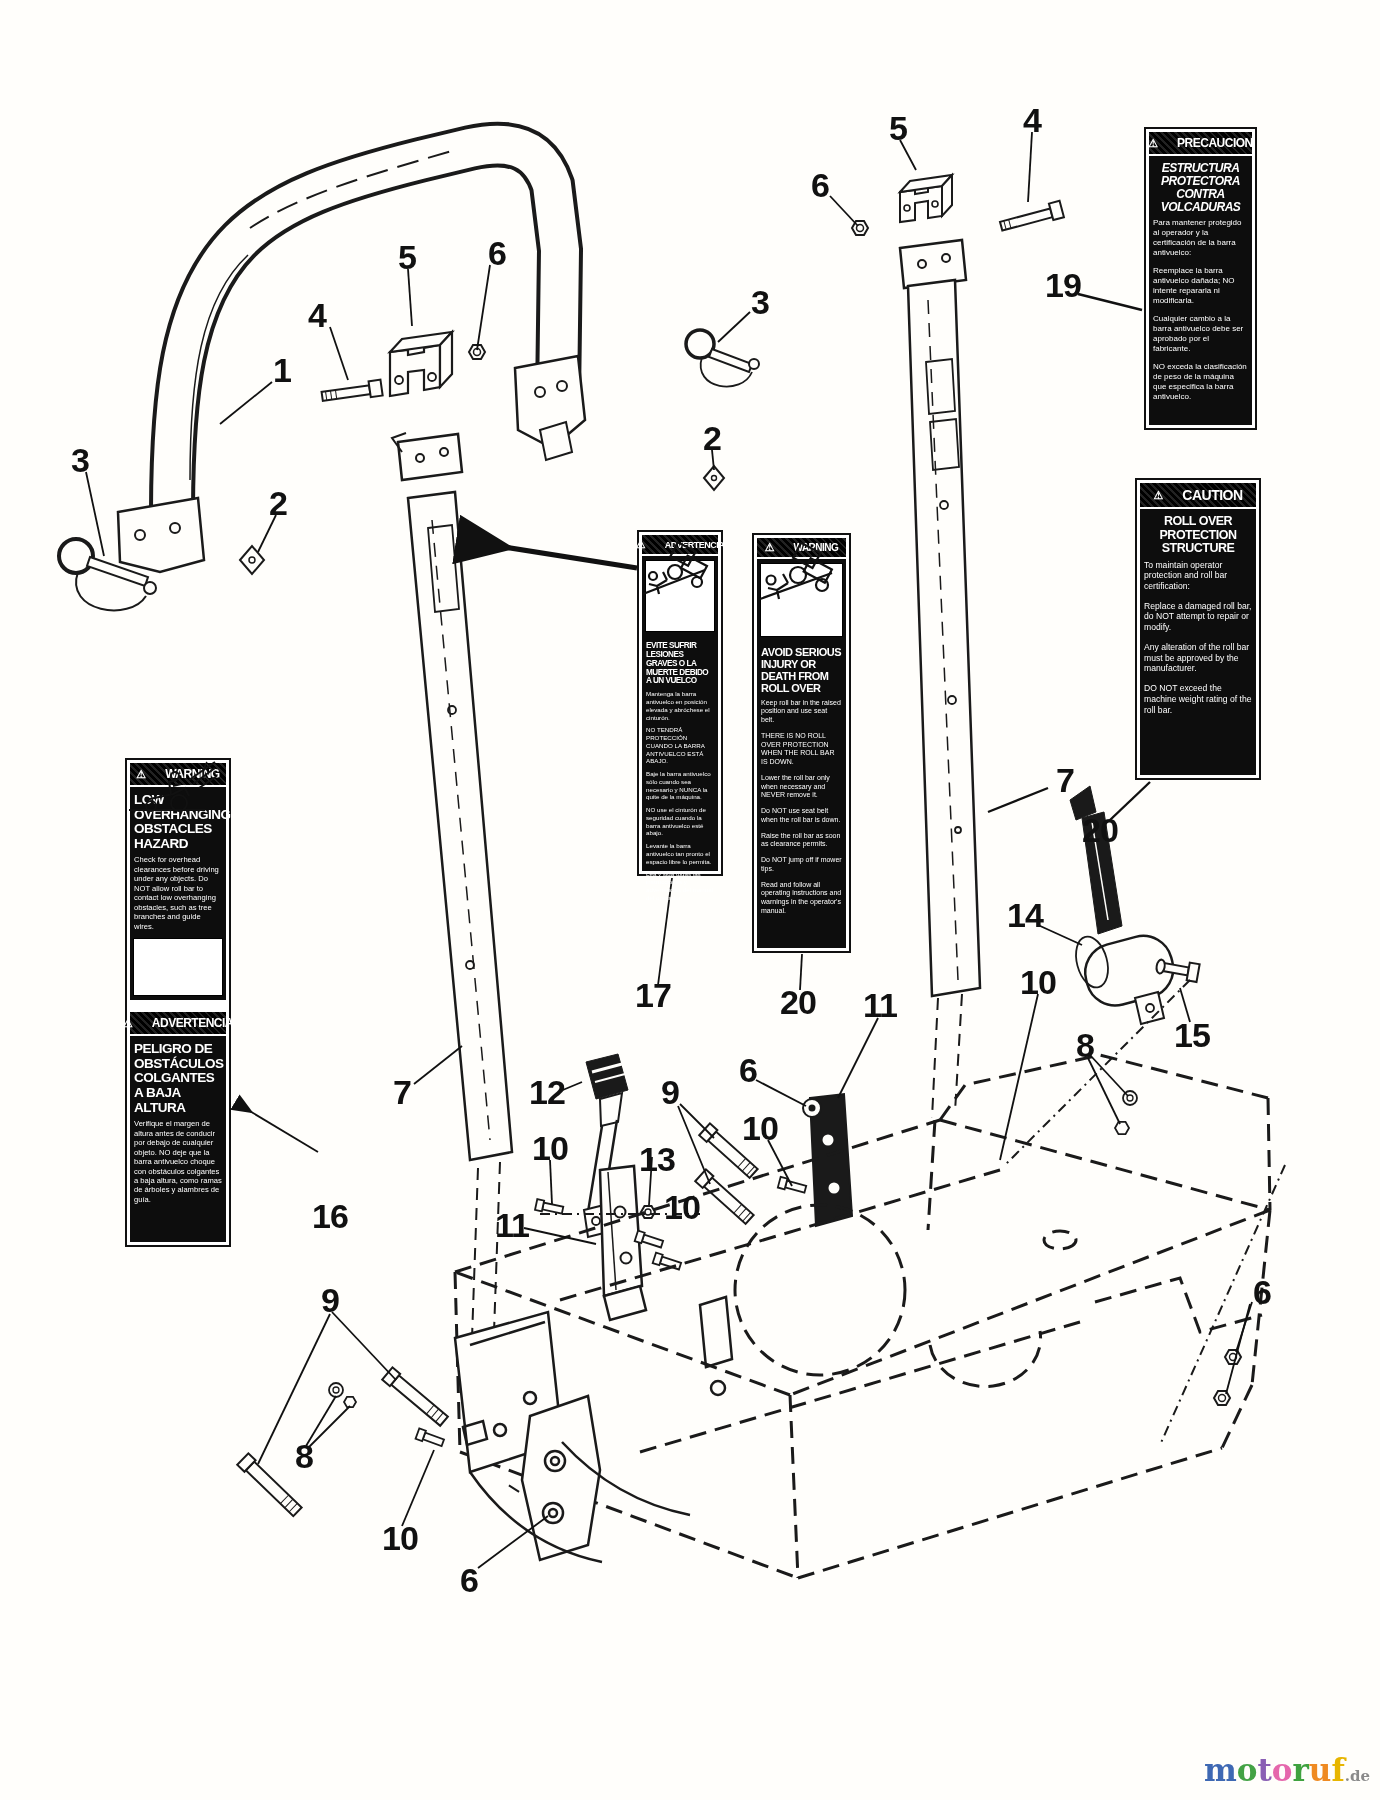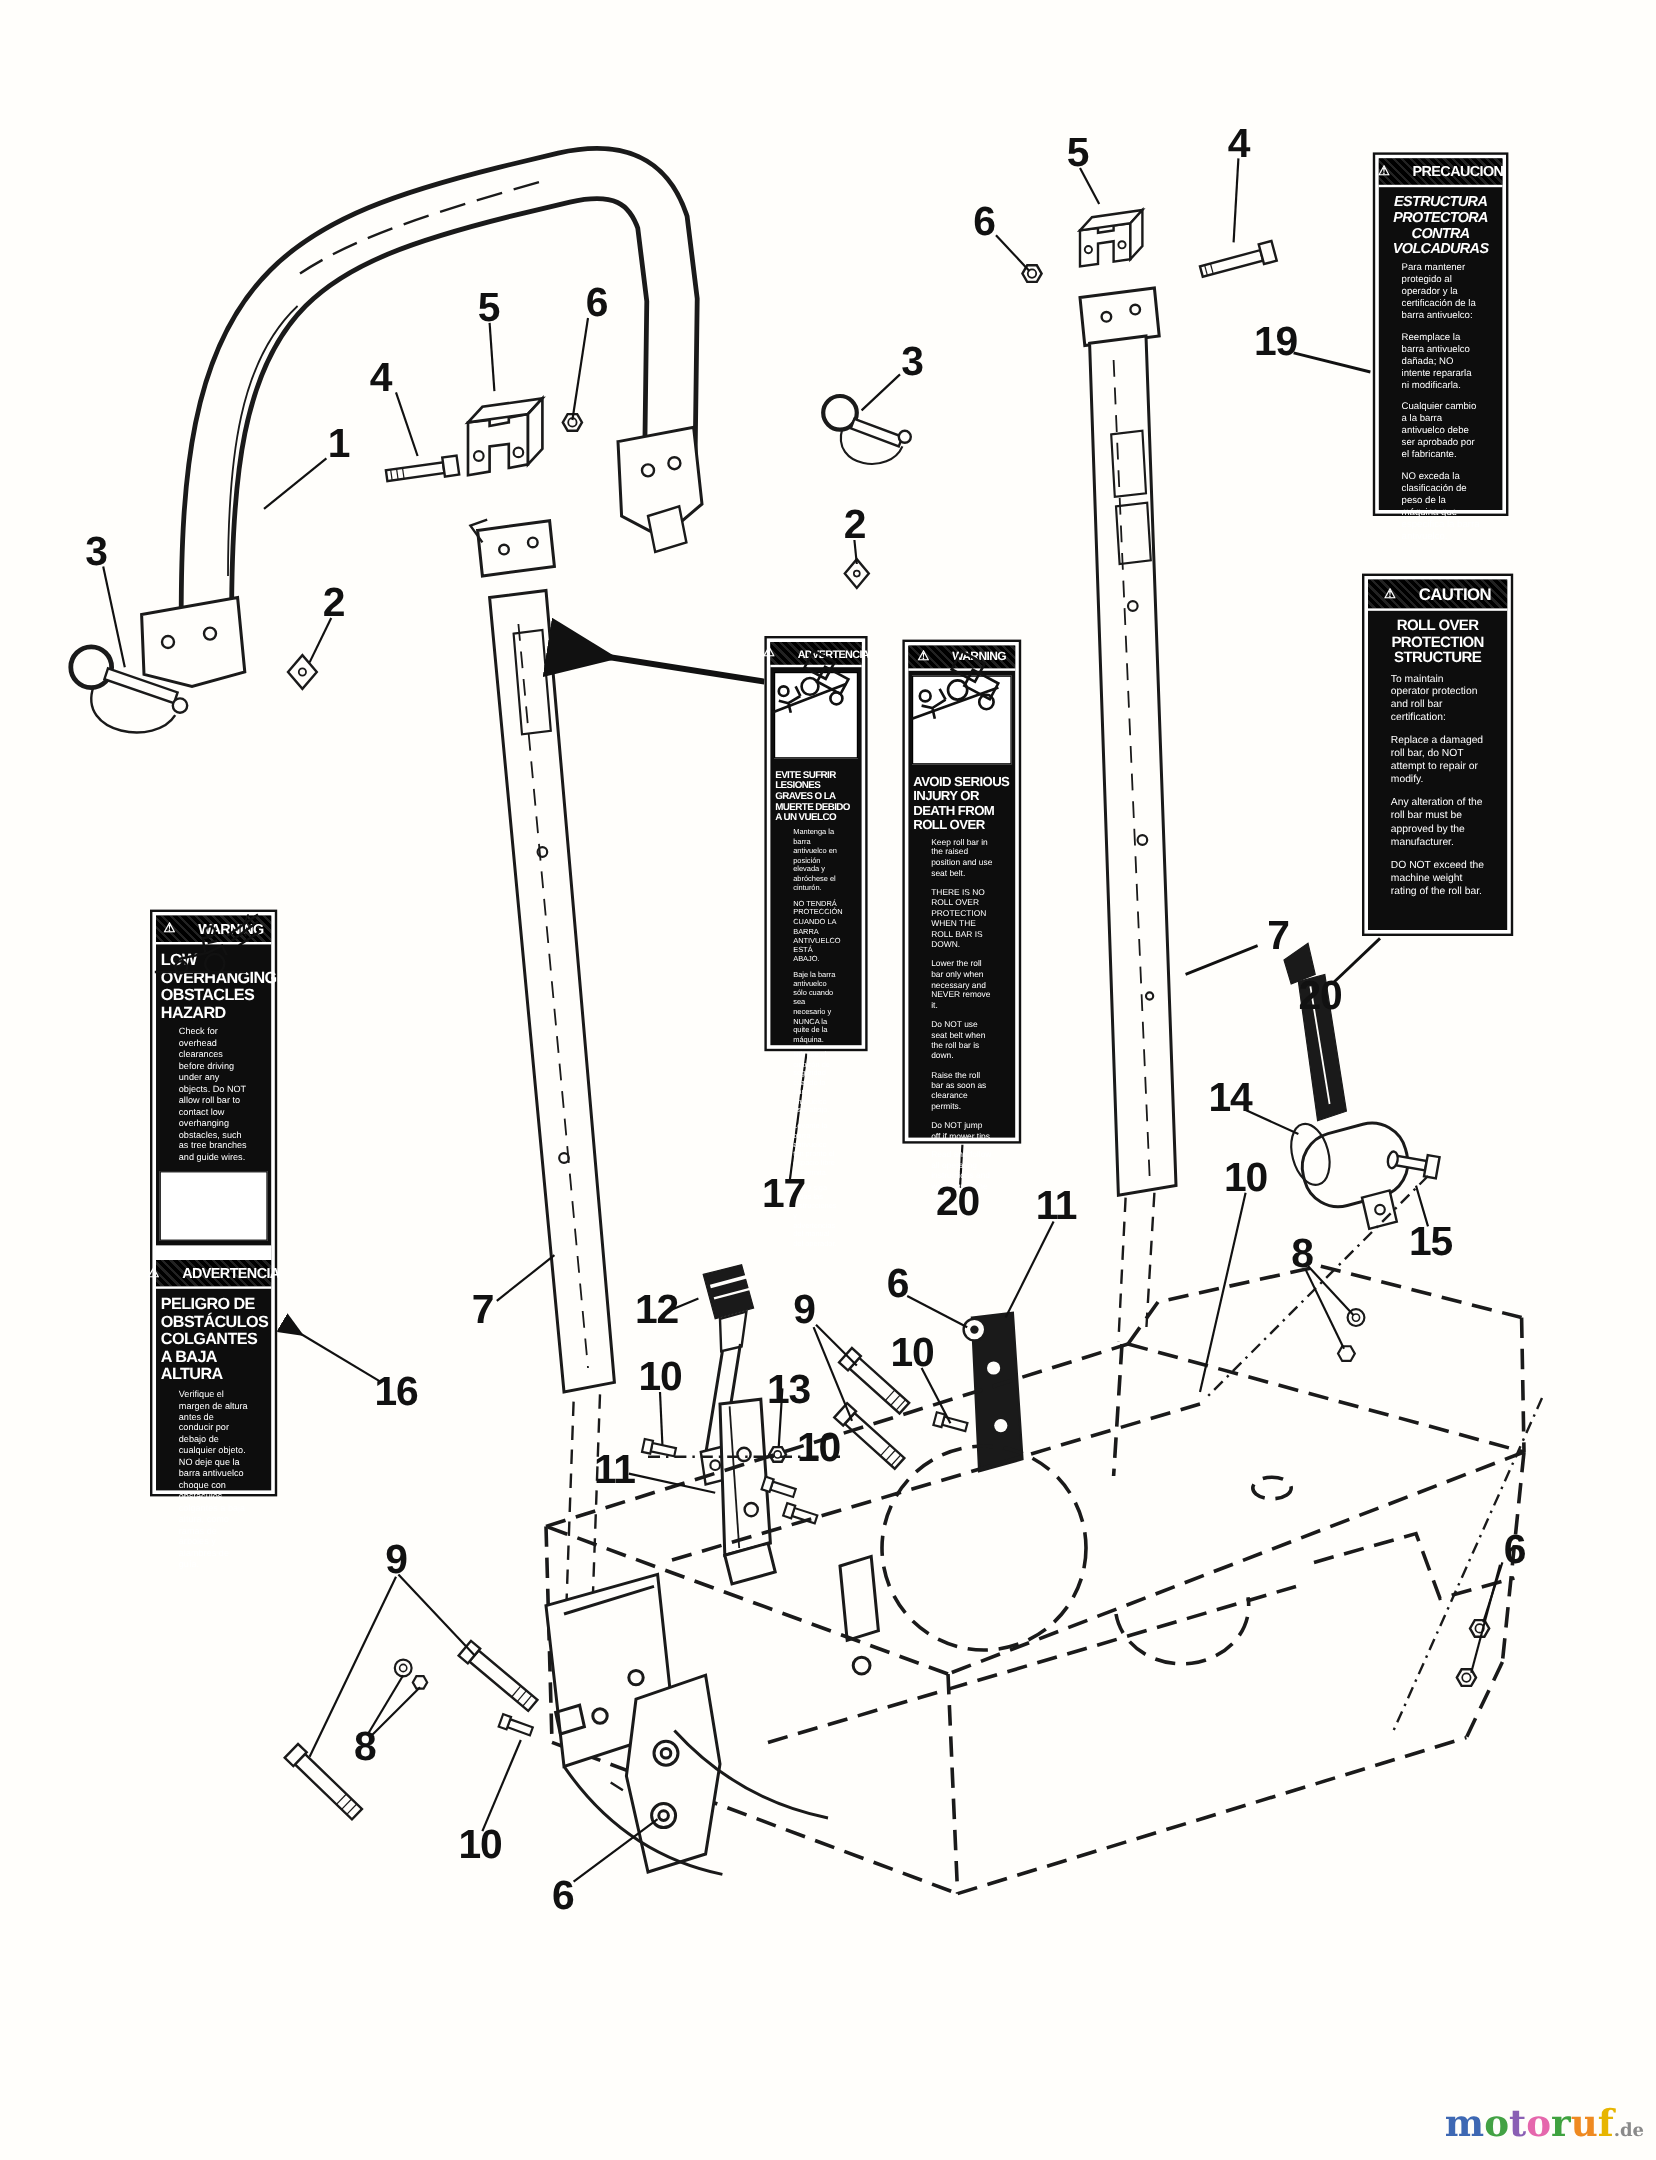--- a/index.html
+++ b/index.html
@@ -11,21 +11,21 @@
   .callout{position:absolute;transform:translate(-50%,-50%);font:bold 34px "Liberation Sans",sans-serif;color:#111;letter-spacing:-1px;white-space:nowrap;}
 
   
   .slabel{position:absolute;background:#fff;border:2px solid #111;padding:3px;box-sizing:border-box;}
   .slabel .inner{background:#0d0d0d;color:#fff;height:100%;box-sizing:border-box;padding:0 0 4px 0;}
   .slabel .hdr{display:flex;align-items:center;justify-content:center;gap:3px;background:repeating-linear-gradient(45deg,#000 0 3px,#222 3px 5px);color:#fff;font-weight:bold;border-bottom:2px solid #fff;padding:4px 1px;}
   .slabel .tri{font-size:11px;line-height:1;}
   .slabel .hdr .htxt{letter-spacing:-0.5px;padding-left:16px;}
   .slabel .ttl{font-weight:bold;letter-spacing:-0.5px;line-height:1.08;padding:6px 4px 4px 4px;}
   .slabel .ttl.center{text-align:center;}
-  .slabel p{margin:0 0 7px 0;padding:0 19px;line-height:1.25;}
+  .slabel p{margin:0 0 7px 0;padding:0 4px;line-height:1.25;}
   .slabel .pict{background:#fff;margin:4px 3px;border:1px solid #000;}
   .slabel .divider{background:#fff;height:10px;margin:0 -0px;border-top:2px solid #fff;}
 
   
   #label16{left:125px;top:758px;width:106px;height:489px;}
   #label16 .hdr{font-size:12px;}
   #label16 .ttl{font-size:13.5px;}
   #label16 p{font-size:7.6px;}
   #label17{left:637px;top:530px;width:86px;height:346px;}
   #label17 .hdr{font-size:9px;}
@@ -511,21 +511,21 @@
   <span class="callout" style="left: 748px; top: 1070px;">6</span>
   <span class="callout" style="left: 670px; top: 1092px;">9</span>
   <span class="callout" style="left: 1038px; top: 982px;">10</span>
   <span class="callout" style="left: 760px; top: 1128px;">10</span>
   <span class="callout" style="left: 547px; top: 1092px;">12</span>
   <span class="callout" style="left: 550px; top: 1148px;">10</span>
   <span class="callout" style="left: 657px; top: 1145px; margin-top: 14px;">13</span>
   <span class="callout" style="left: 682px; top: 1207px;">10</span>
   <span class="callout" style="left: 512px; top: 1225px;">11</span>
   <span class="callout" style="left: 402px; top: 1092px;">7</span>
-  <span class="callout" style="left: 330px; top: 1160px;">16</span>
+  <span class="callout" style="left: 330px; top: 1216px;">16</span>
   <span class="callout" style="left: 330px; top: 1300px;">9</span>
   <span class="callout" style="left: 304px; top: 1456px;">8</span>
   <span class="callout" style="left: 400px; top: 1538px;">10</span>
   <span class="callout" style="left: 469px; top: 1580px;">6</span>
   <span class="callout" style="left: 1262px; top: 1292px;">6</span>
 
   <div id="logo">
     <span class="logo-ch" style="color: rgb(62, 104, 179);">m</span><span class="logo-ch" style="color: rgb(67, 162, 68);">o</span><span class="logo-ch" style="color: rgb(138, 95, 180);">t</span><span class="logo-ch" style="color: rgb(229, 103, 172);">o</span><span class="logo-ch" style="color: rgb(63, 162, 63);">r</span><span class="logo-ch" style="color: rgb(239, 138, 33);">u</span><span class="logo-ch" style="color: rgb(231, 181, 0);">f</span><span class="suffix" style="color: rgb(138, 138, 138);">.de</span>
   </div>
 

